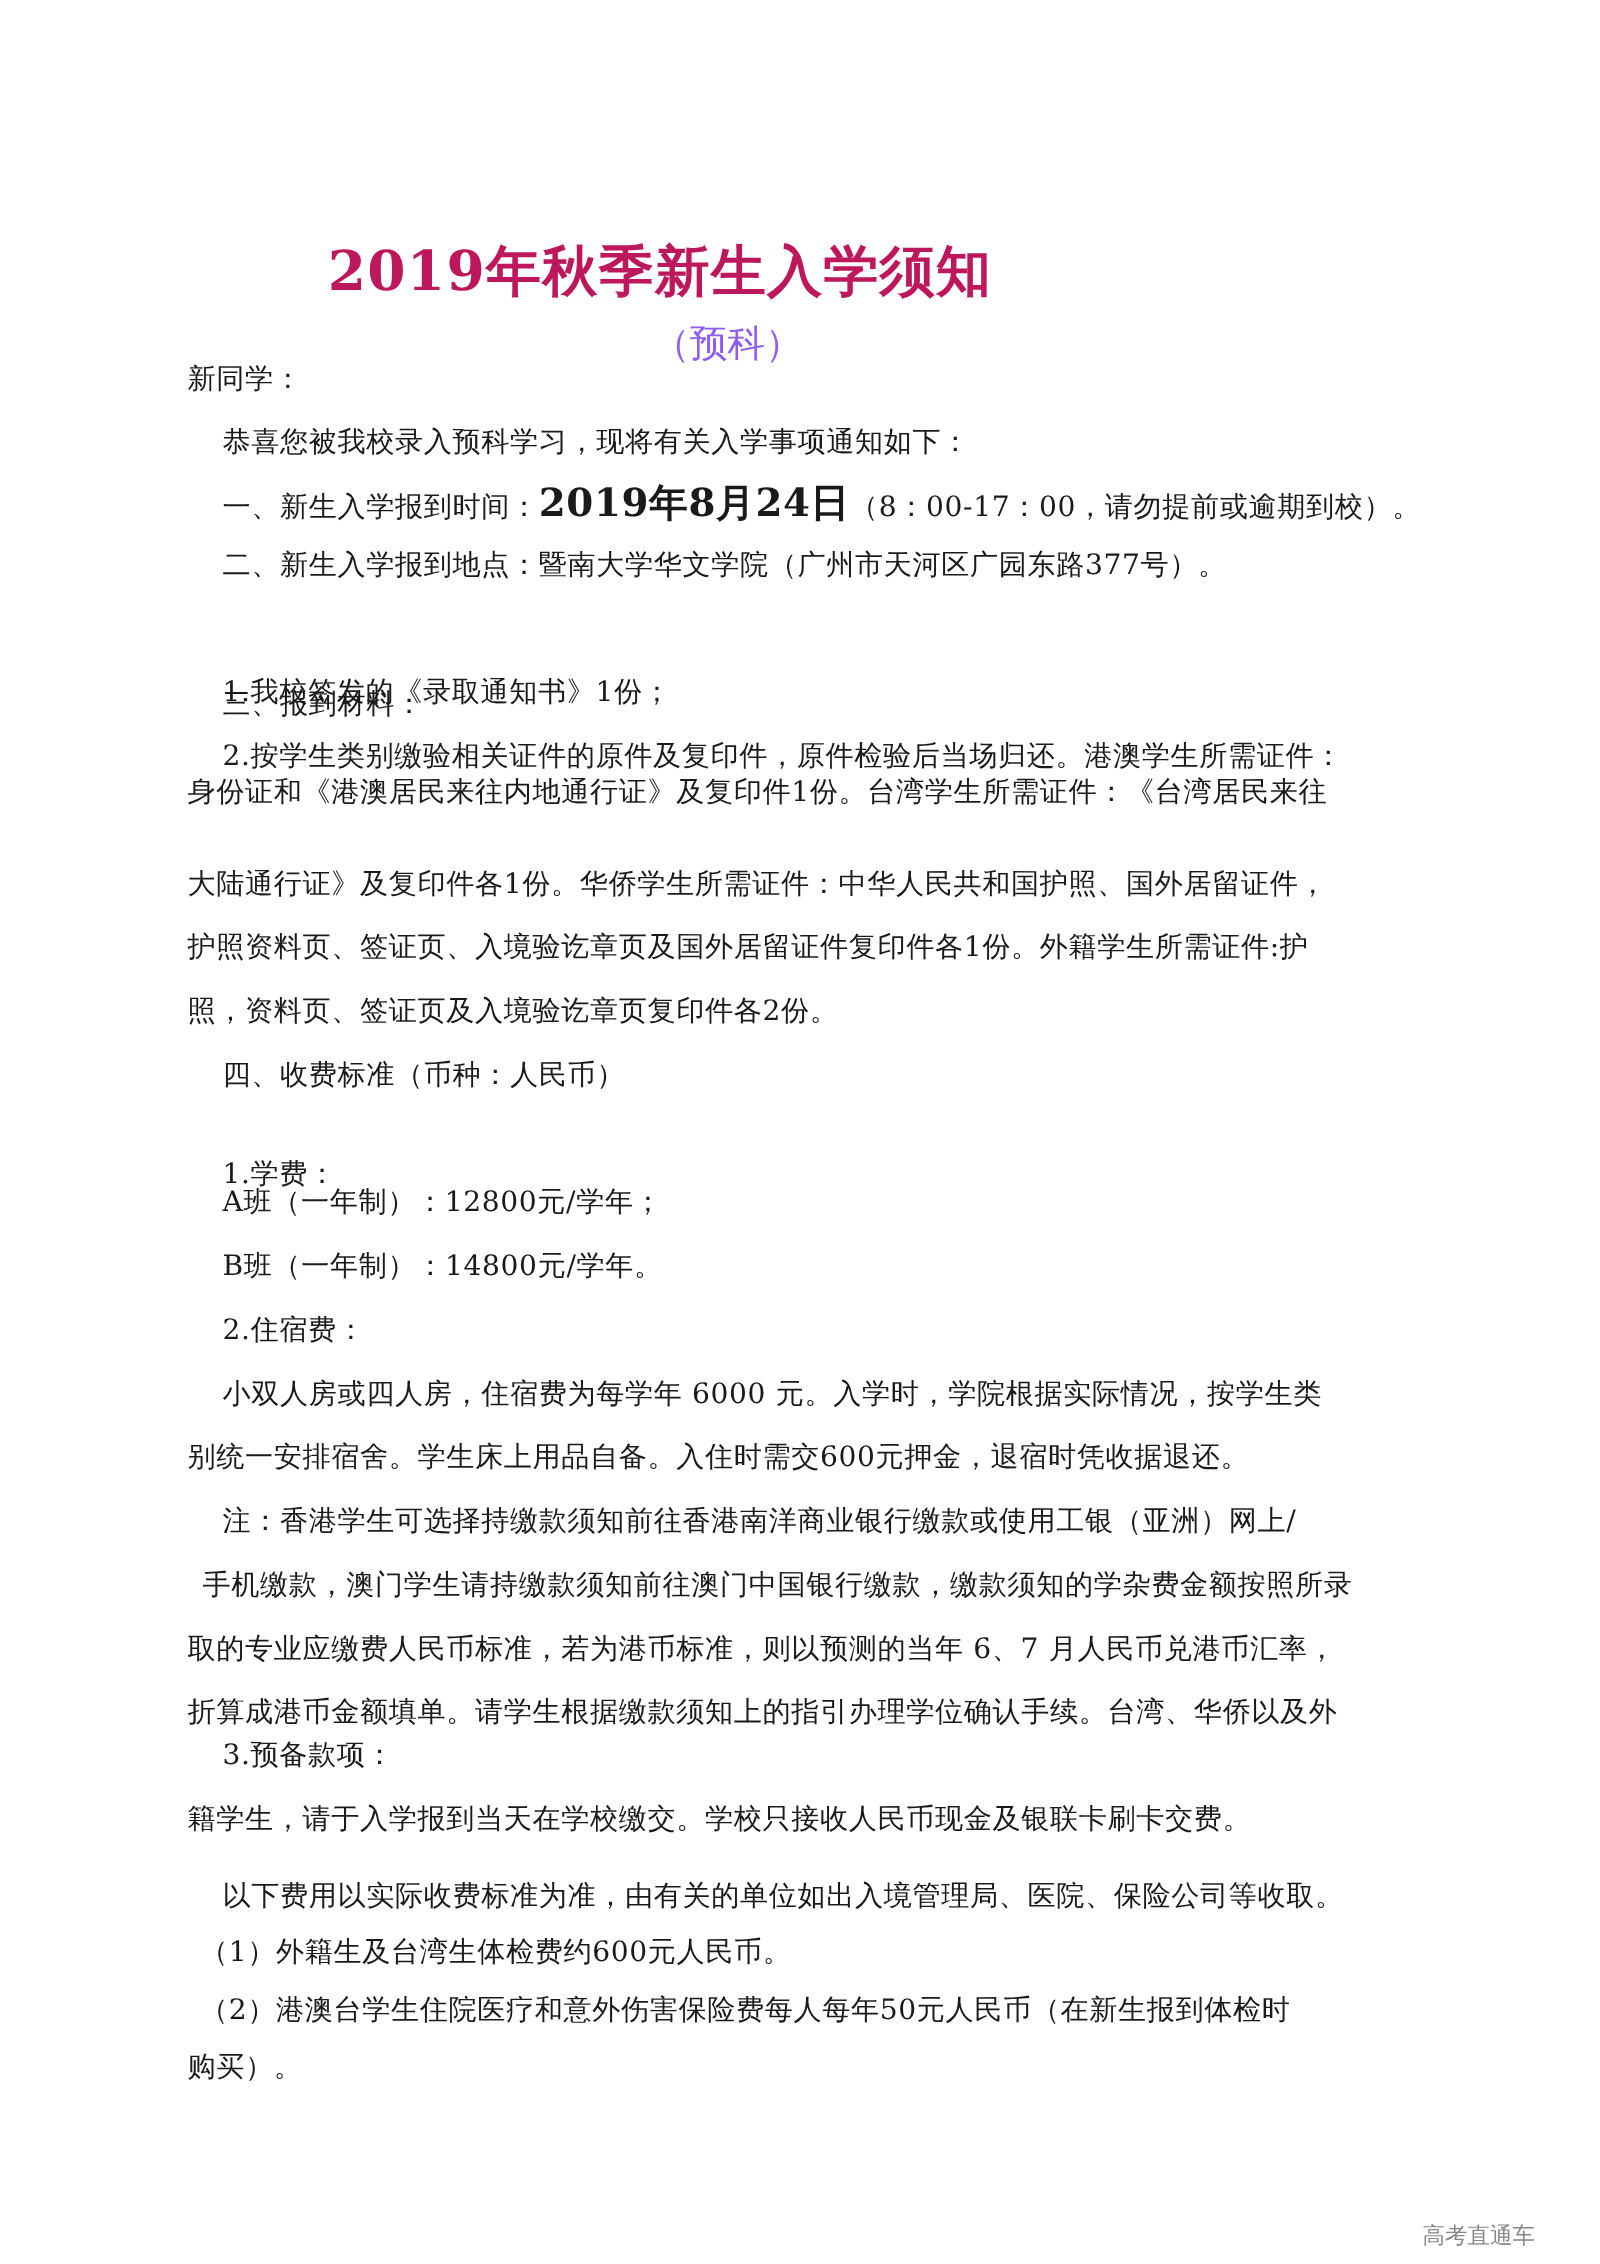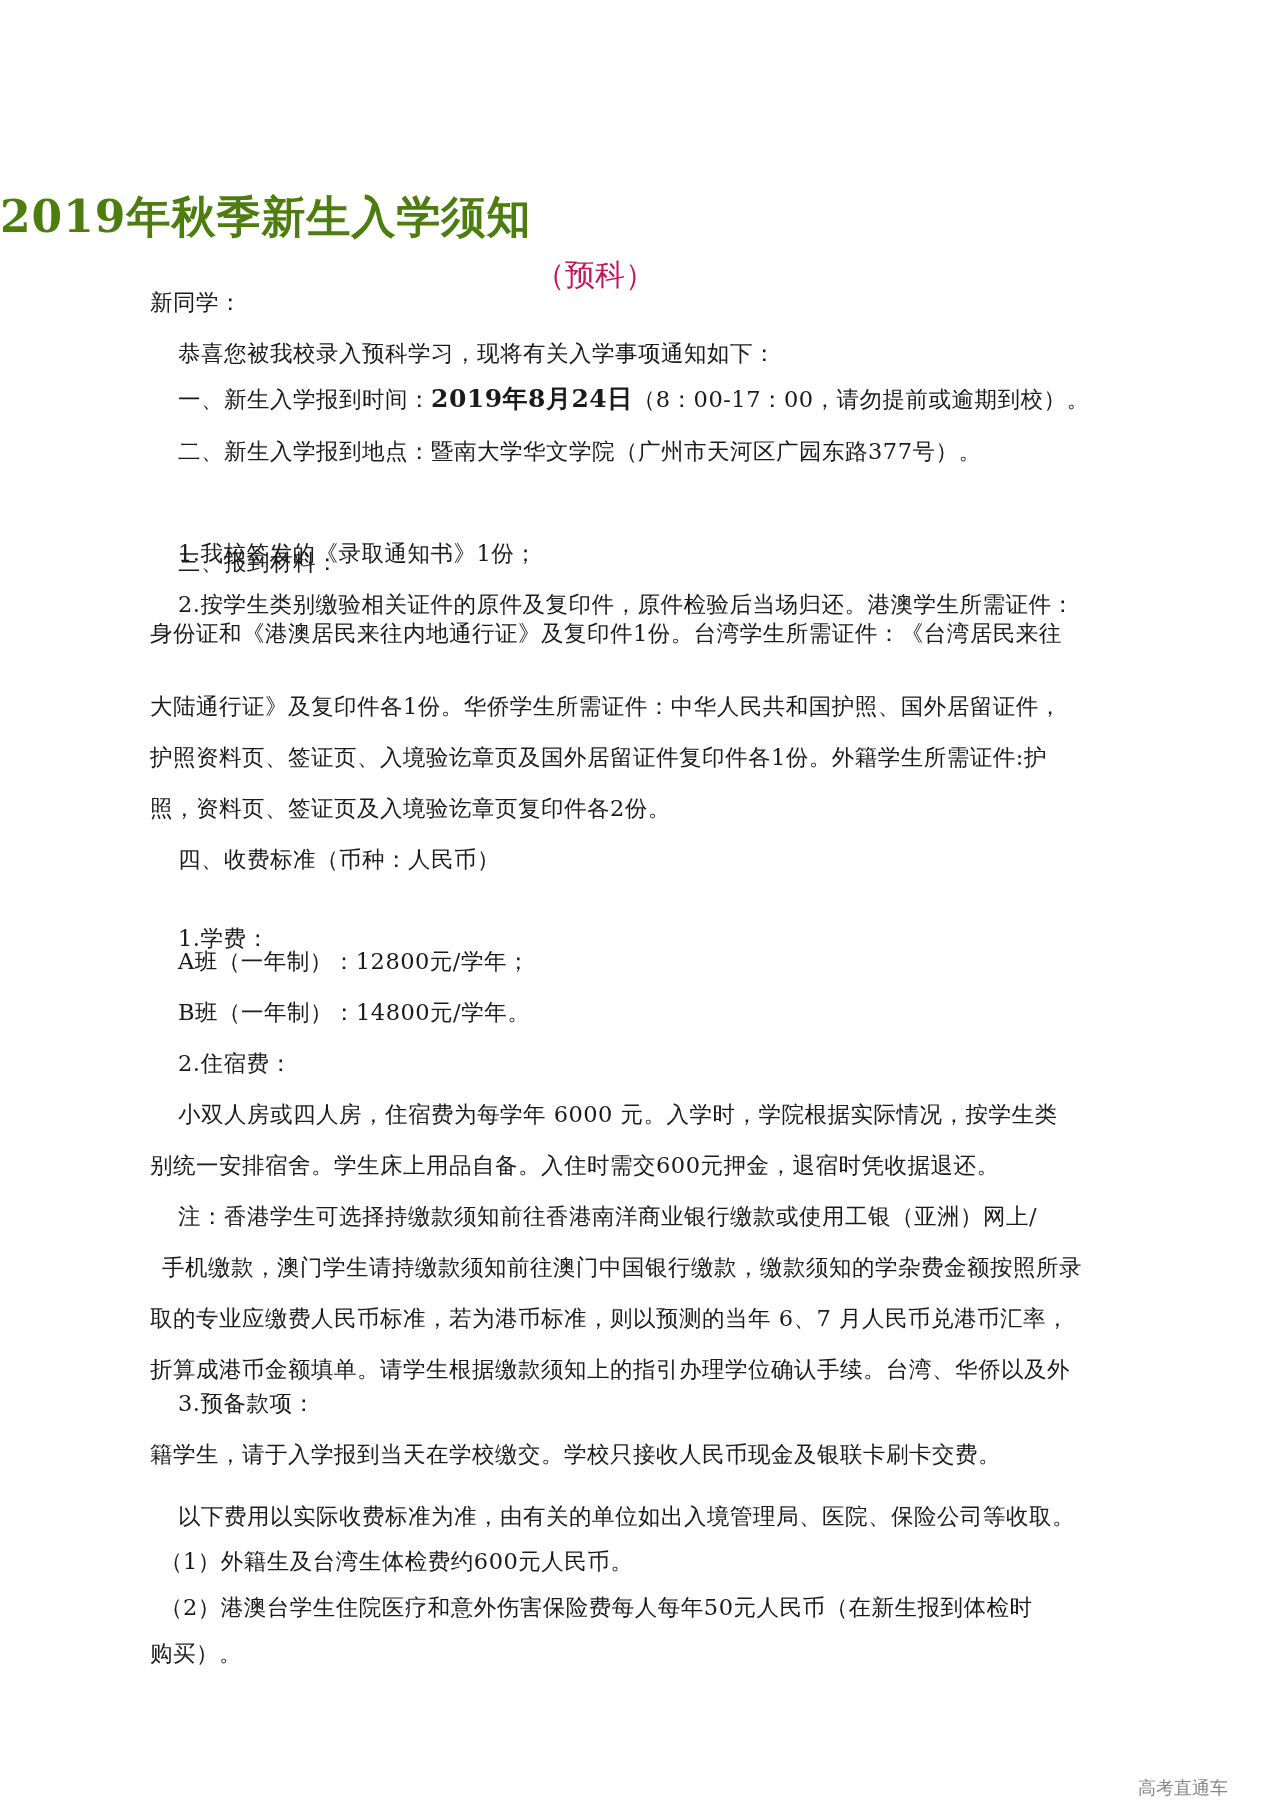--- a/index.html
+++ b/index.html
@@ -1,33 +1,33 @@
 <!DOCTYPE html>
 <html><head>
 <meta charset="utf-8">
 <style>
   html, body { margin:0; padding:0; }
   body {
     width:1280px; height:1811px; background:#ffffff; position:relative; overflow:hidden;
     font-family: "DejaVu Serif", "Liberation Serif", serif; color:#1a1a1a;
   }
   .title {
-    position:absolute; top:188px; left:0; width:1056px; 
-    font-size:44px; font-weight:bold; letter-spacing:1px; color:#4d7c0f;
+    position:absolute; top:188px; left:0; width:1056px; text-align:center;
+    font-size:44px; font-weight:bold; letter-spacing:1px; color:#be185d;
   }
   .subtitle {
-    position:absolute; top:255px; left:13px; width:1164px; text-align:center;
-    font-size:30px; color:#be185d;
+    position:absolute; top:255px; left:0; width:1164px; text-align:center;
+    font-size:30px; color:#8b5cf6;
   }
   .line {
     position:absolute; left:150px; font-size:22.5px; white-space:nowrap; color:#1a1a1a;
     letter-spacing:0.5px;
   }
   .indent { left:178px; }
-  .big { font-size:25px; font-weight:bold; }
+  .big { font-size:31px; font-weight:bold; }
   .watermark {
     position:absolute; top:1776px; left:1138px; font-family:"DejaVu Sans","Liberation Sans",sans-serif;
     font-size:18px; color:#888;
   }
 </style>
 </head>
 <body>
 
 <div>
   <div class="title">2019年秋季新生入学须知</div>

